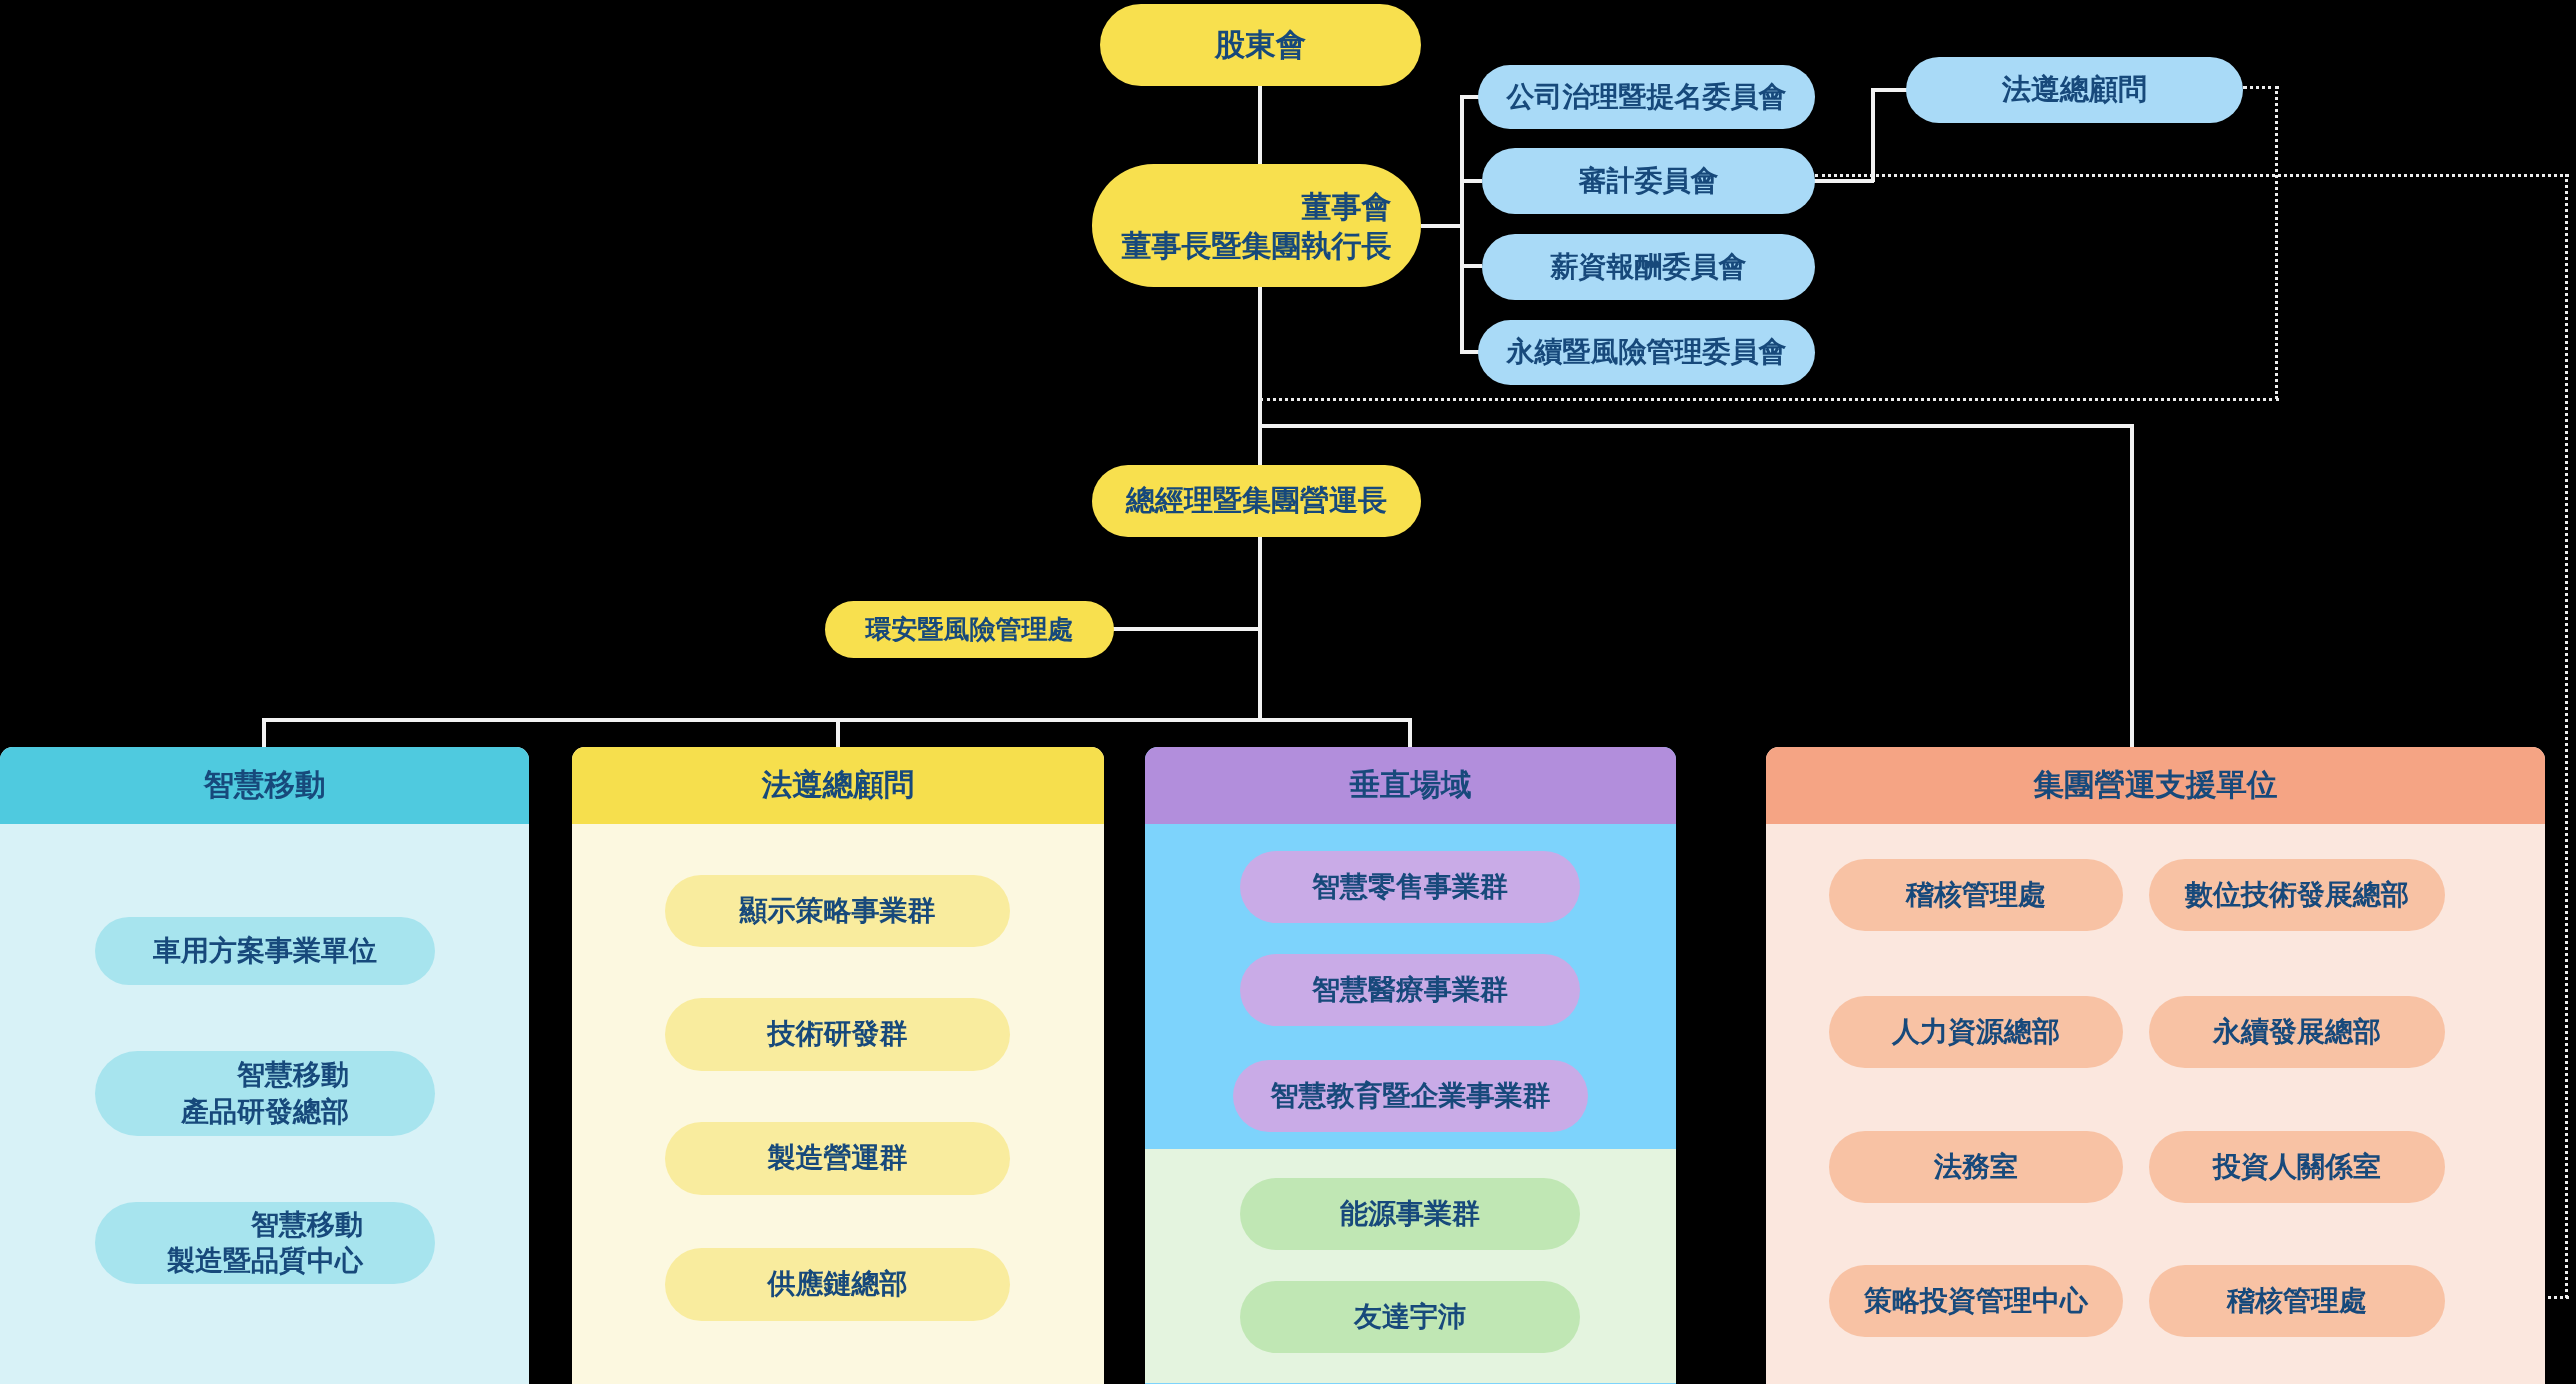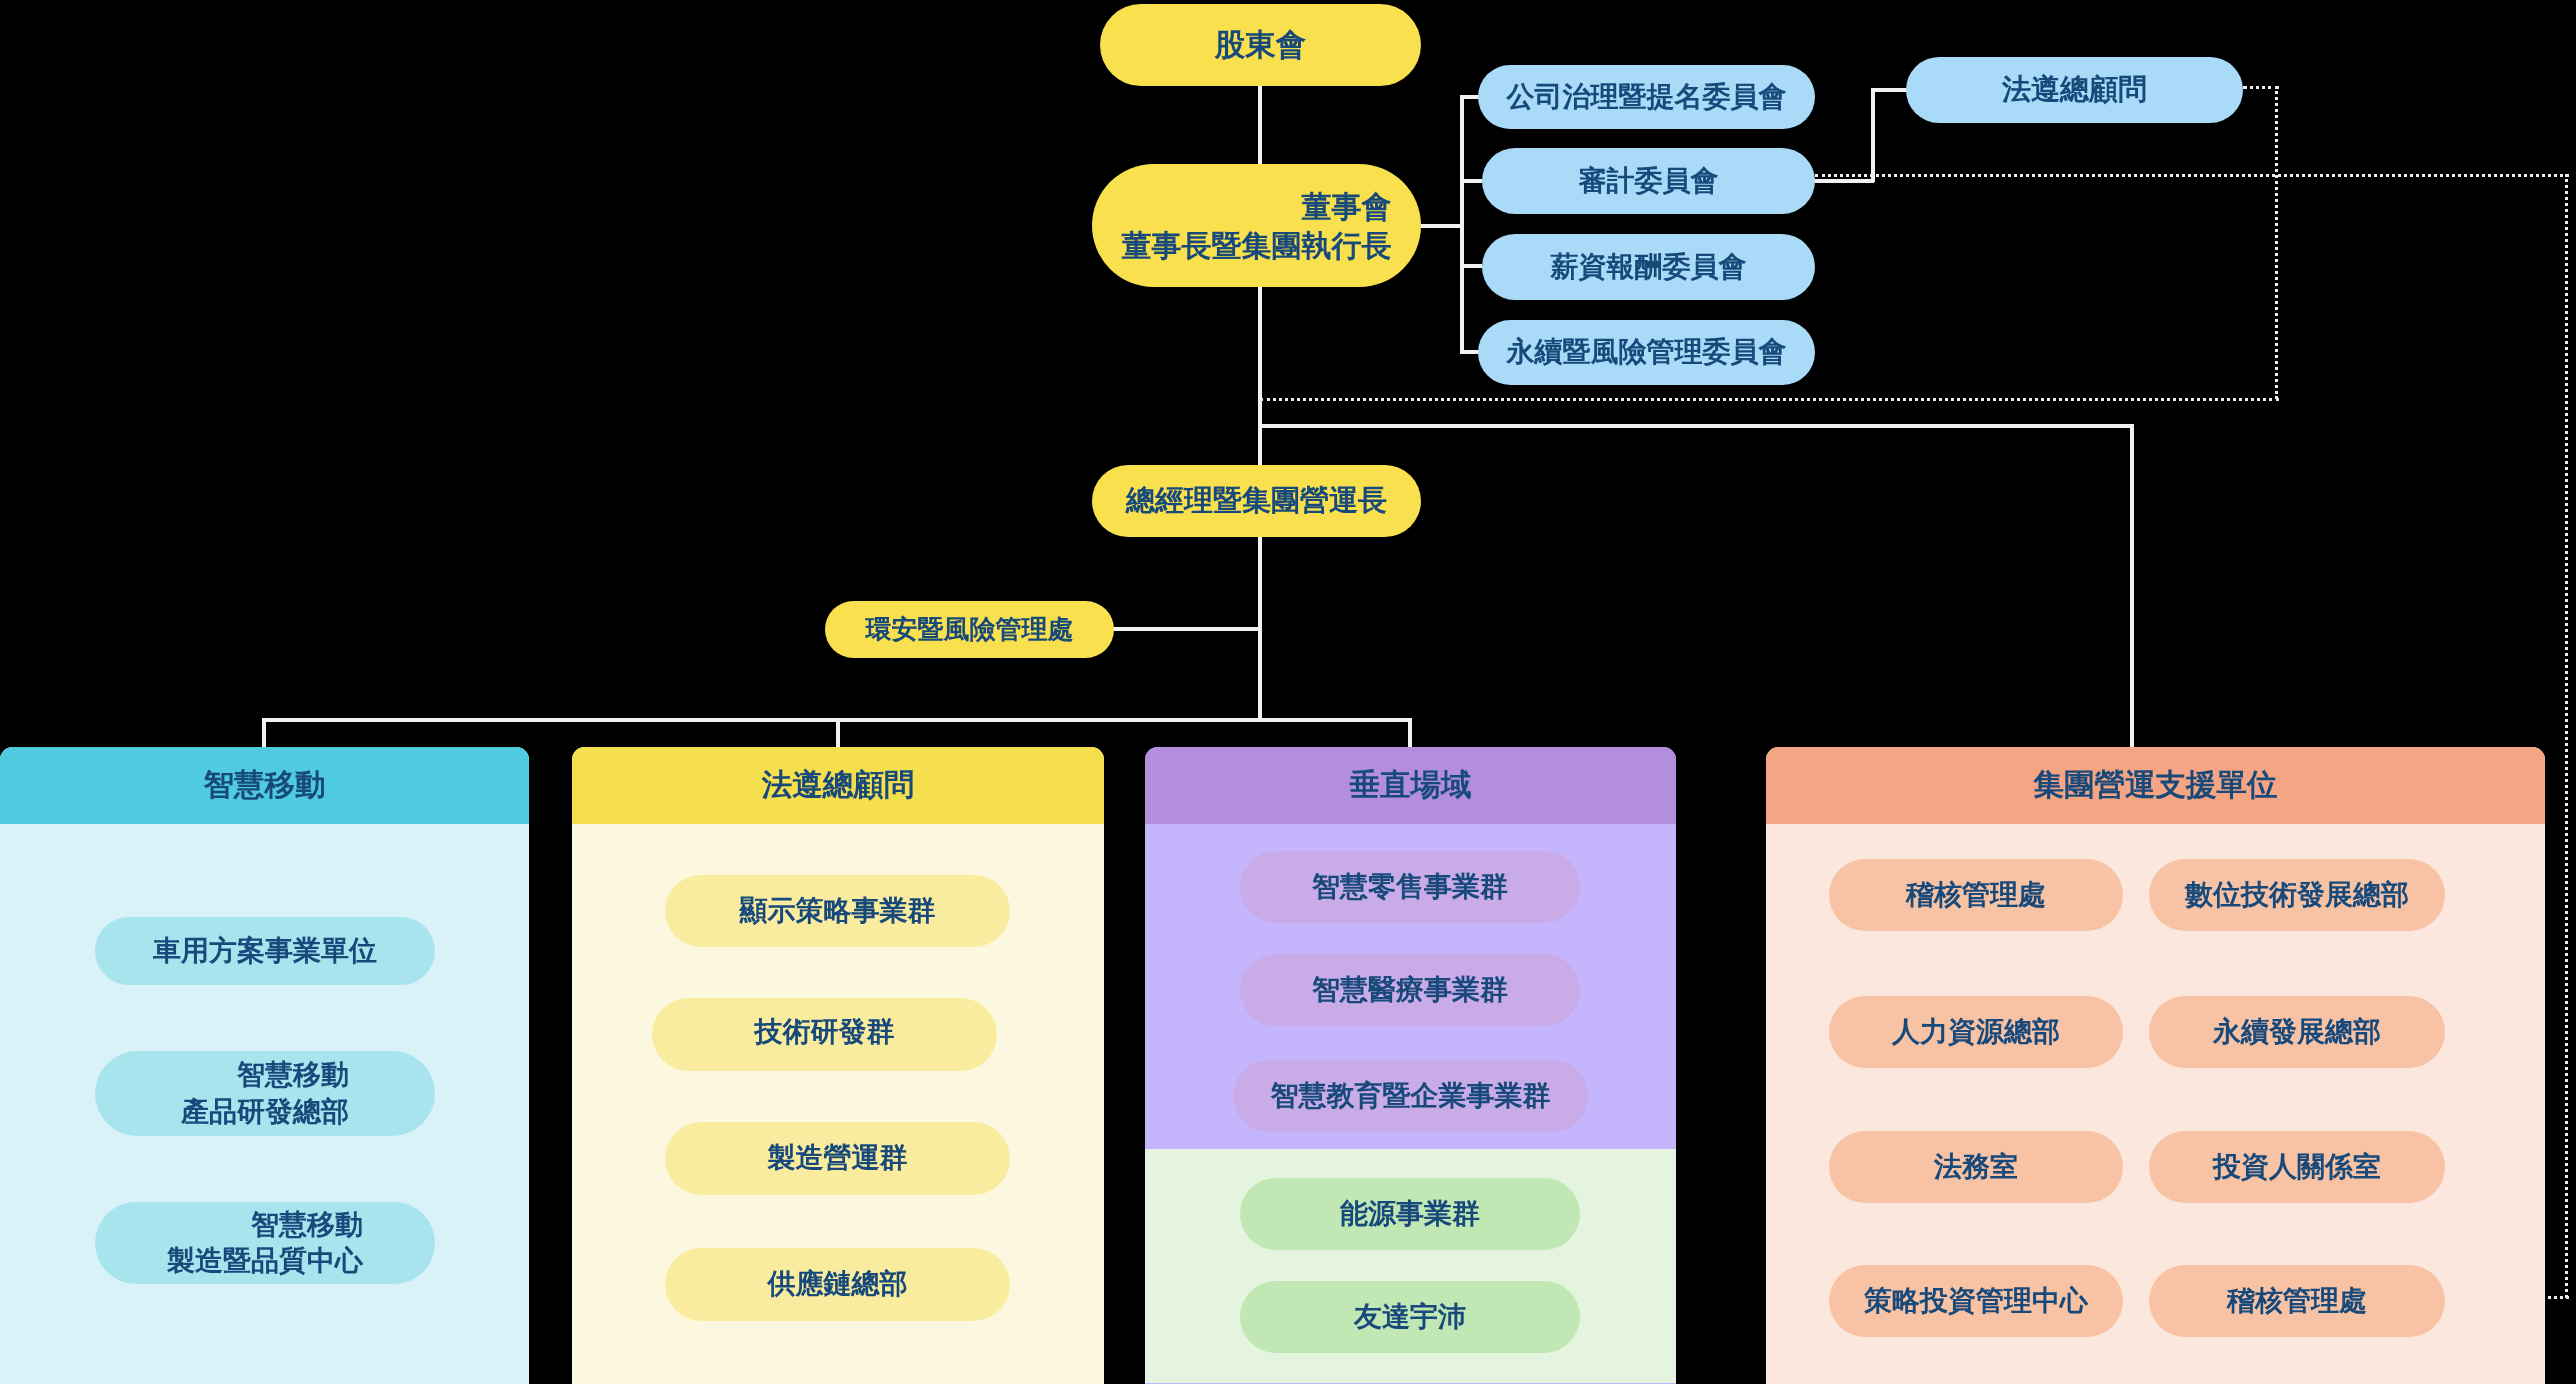--- a/index.html
+++ b/index.html
@@ -76,26 +76,26 @@
     <div class="pill" style="left:95px;top:170px;width:340px;height:68px;background:#A7E4EE;">車用方案事業單位</div>
     <div class="pill" style="left:95px;top:304px;width:340px;height:85px;background:#A7E4EE;">智慧移動
 產品研發總部</div>
     <div class="pill" style="left:95px;top:455px;width:340px;height:82px;background:#A7E4EE;">智慧移動
 製造暨品質中心</div>
   </div>
 
   <div class="col" style="left:572px;top:747px;width:532px;height:637px;background:#FCF8E0;">
     <div class="col-header" style="background:#F6DF4D;">法遵總顧問</div>
     <div class="pill" style="left:93px;top:128px;width:345px;height:72px;background:#F9EC9E;">顯示策略事業群</div>
-    <div class="pill" style="left:80px;top:251px;width:345px;height:73px;background:#F9EC9E;font-family:Liberation Mono, monospace;">技術研發群</div>
+    <div class="pill" style="left:93px;top:251px;width:345px;height:73px;background:#F9EC9E;">技術研發群</div>
     <div class="pill" style="left:93px;top:375px;width:345px;height:73px;background:#F9EC9E;">製造營運群</div>
     <div class="pill" style="left:93px;top:501px;width:345px;height:73px;background:#F9EC9E;">供應鏈總部</div>
   </div>
 
-  <div class="col" style="left:1145px;top:747px;width:531px;height:637px;background:#c4b5fd;">
+  <div class="col" style="left:1145px;top:747px;width:531px;height:637px;background:#7dd3fc;">
     <div class="green-zone" style="top:402px;height:234px;background:#E4F4DF;"></div>
     <div class="col-header" style="background:#B28EDC;">垂直場域</div>
     <div class="pill" style="left:95px;top:104px;width:340px;height:72px;background:#C9ABE7;">智慧零售事業群</div>
     <div class="pill" style="left:95px;top:207px;width:340px;height:72px;background:#C9ABE7;">智慧醫療事業群</div>
     <div class="pill" style="left:88px;top:313px;width:355px;height:72px;background:#C9ABE7;">智慧教育暨企業事業群</div>
     <div class="pill" style="left:95px;top:431px;width:340px;height:72px;background:#C0E7B4;">能源事業群</div>
     <div class="pill" style="left:95px;top:534px;width:340px;height:72px;background:#C0E7B4;">友達宇沛</div>
   </div>
 
   <div class="col" style="left:1766px;top:747px;width:779px;height:637px;background:#FBE7DE;">

